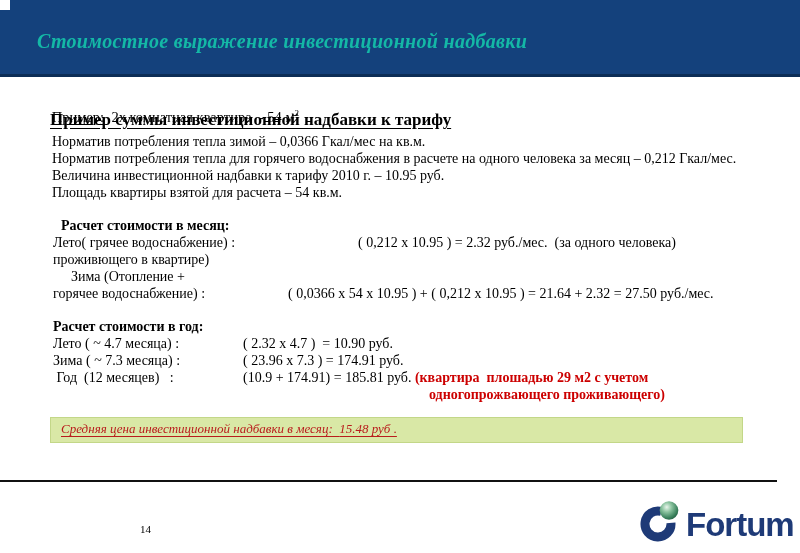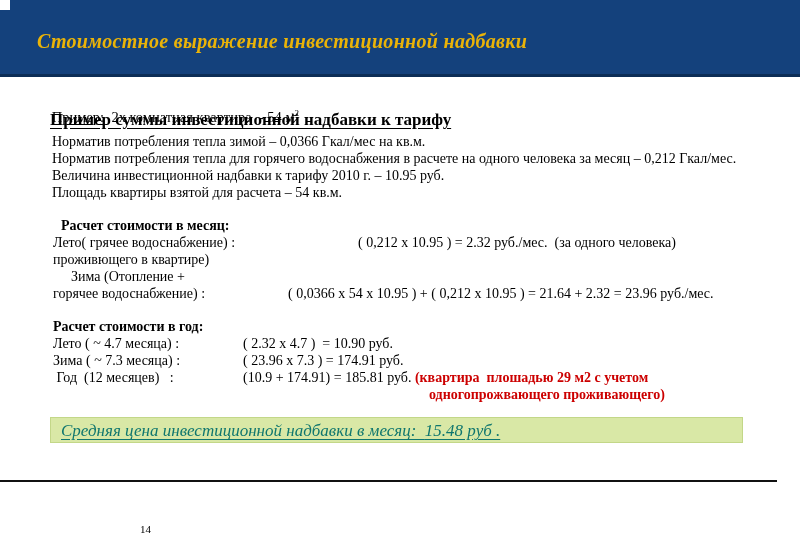--- a/index.html
+++ b/index.html
@@ -4,39 +4,39 @@
 <style>
   html,body{margin:0;padding:0;background:#e8e8e8;}
   .slide{
     position:relative;width:800px;height:553px;background:#ffffff;
     font-family:"Liberation Serif",serif;color:#000;overflow:hidden;
   }
   
   .hdr{position:absolute;left:0;top:0;width:800px;height:74px;background:#14417C;border-bottom:3px solid #0C2D56;}
   .hdr-notch{position:absolute;left:0;top:0;width:10px;height:10px;background:#ffffff;}
   .hdr-title{
-    position:absolute;left:37px;top:30px;color:#eab308;font-style:italic;font-weight:bold;
+    position:absolute;left:37px;top:30px;color:#14b8a6;font-style:italic;font-weight:bold;
     font-size:20px;letter-spacing:.3px;white-space:pre;
   }
   
   .line{position:absolute;left:0;top:0;width:800px;font-size:14px;line-height:17px;}
   .line span{white-space:pre;}
   .lbl{position:absolute;white-space:pre;}
   .frm{position:absolute;white-space:pre;}
   .u{text-decoration:underline;text-underline-offset:2px;}
   b{font-weight:normal;}
   .red{color:#CC0000;font-weight:bold;}
   .example{font-size:14.5px;}
   .calc-heading{font-weight:bold;font-size:17px;text-decoration:underline;text-underline-offset:3px;}
   .sec-heading{font-weight:bold;}
   sup{font-size:9px;vertical-align:super;line-height:0;}
   
   .sum-bar{position:absolute;left:50px;top:417px;width:693px;height:26px;background:#D9E8A6;border:1px solid #C3D788;box-sizing:border-box;}
   .sum-text{
-    position:absolute;left:10px;top:3px;font-style:italic;font-size:17px;color:#0f766e;
+    position:absolute;left:10px;top:3px;font-style:italic;font-size:13px;color:#b91c1c;
     text-decoration:underline;text-underline-offset:3px;white-space:pre;
   }
   
   .foot-rule{position:absolute;left:0;top:480px;width:777px;height:2px;background:#111;}
   .page-num{position:absolute;left:140px;top:523px;font-size:11px;font-family:"Liberation Serif",serif;}
   .logo{position:absolute;left:636px;top:497px;width:160px;height:50px;}
 </style>
 </head>
 <body>
 
@@ -78,21 +78,21 @@
     <span class="frm" style="left:358px"><b style="font-weight:normal">( 0,212 x 10.95 ) = </b><b>2.32 руб./мес.</b><span>  (за одного человека)</span></span>
   </div>
   <div class="line" style="top:251px">
     <span class="lbl" style="left:53px">проживющего в квартире)</span>
   </div>
   <div class="line" style="top:268px">
     <span class="lbl" style="left:71px">Зима (Отопление +</span>
   </div>
   <div class="line" style="top:285px">
     <span class="lbl" style="left:53px">горячее водоснабжение) :</span>
-    <span class="frm" style="left:288px"><span>( 0,0366 x 54 x 10.95 ) + ( 0,212 x 10.95 ) = </span><b>21.64 + 2.32 = 23.96 руб./мес.</b><span></span></span>
+    <span class="frm" style="left:288px"><span>( 0,0366 x 54 x 10.95 ) + ( 0,212 x 10.95 ) = </span><b>21.64 + 2.32 = 27.50 руб./мес.</b><span></span></span>
   </div>
 
   <div class="line" style="top:318px">
     <span class="lbl sec-heading" style="left:53px">Расчет стоимости в год:</span>
   </div>
   <div class="line" style="top:335px">
     <span class="lbl" style="left:53px">Лето ( ~ 4.7 месяца) :</span>
     <span class="frm" style="left:243px"><span>( 2.32 x 4.7 )  = </span><b>10.90 руб.</b></span>
   </div>
   <div class="line" style="top:352px">
@@ -107,14 +107,29 @@
     <span class="lbl red" style="left:429px">одногопрожвающего проживающего)</span>
   </div>
 
   <div class="sum-bar">
     <div class="sum-text"><span>Средняя цена инвестиционной надбавки в месяц:  </span><b>15.48 руб .</b></div>
   </div>
 
   <div class="foot-rule"></div>
   <div class="page-num">14</div>
 
+  <div class="logo">
+    <svg width="160" height="50" viewBox="0 0 160 50">
+      <defs>
+        <radialGradient id="ballGrad" cx="38%" cy="32%" r="75%">
+          <stop offset="0%" stop-color="#EAF5EC"></stop>
+          <stop offset="35%" stop-color="#8CC4A0"></stop>
+          <stop offset="75%" stop-color="#3E8560"></stop>
+          <stop offset="100%" stop-color="#1E5C3F"></stop>
+        </radialGradient>
+      </defs>
+      <path d="M 34.95 25.9 A 13 13 0 1 1 25.4 14.4" fill="none" stroke="#1E3A77" stroke-width="9"></path>
+      <circle cx="33" cy="13.5" r="9.3" fill="url(#ballGrad)"></circle>
+      <text x="50" y="39" font-family="Liberation Sans, sans-serif" font-weight="bold" font-size="33" letter-spacing="-1" fill="#1E3A77">Fortum</text>
+    </svg>
+  </div>
 
 </div>
 
 </body></html>

